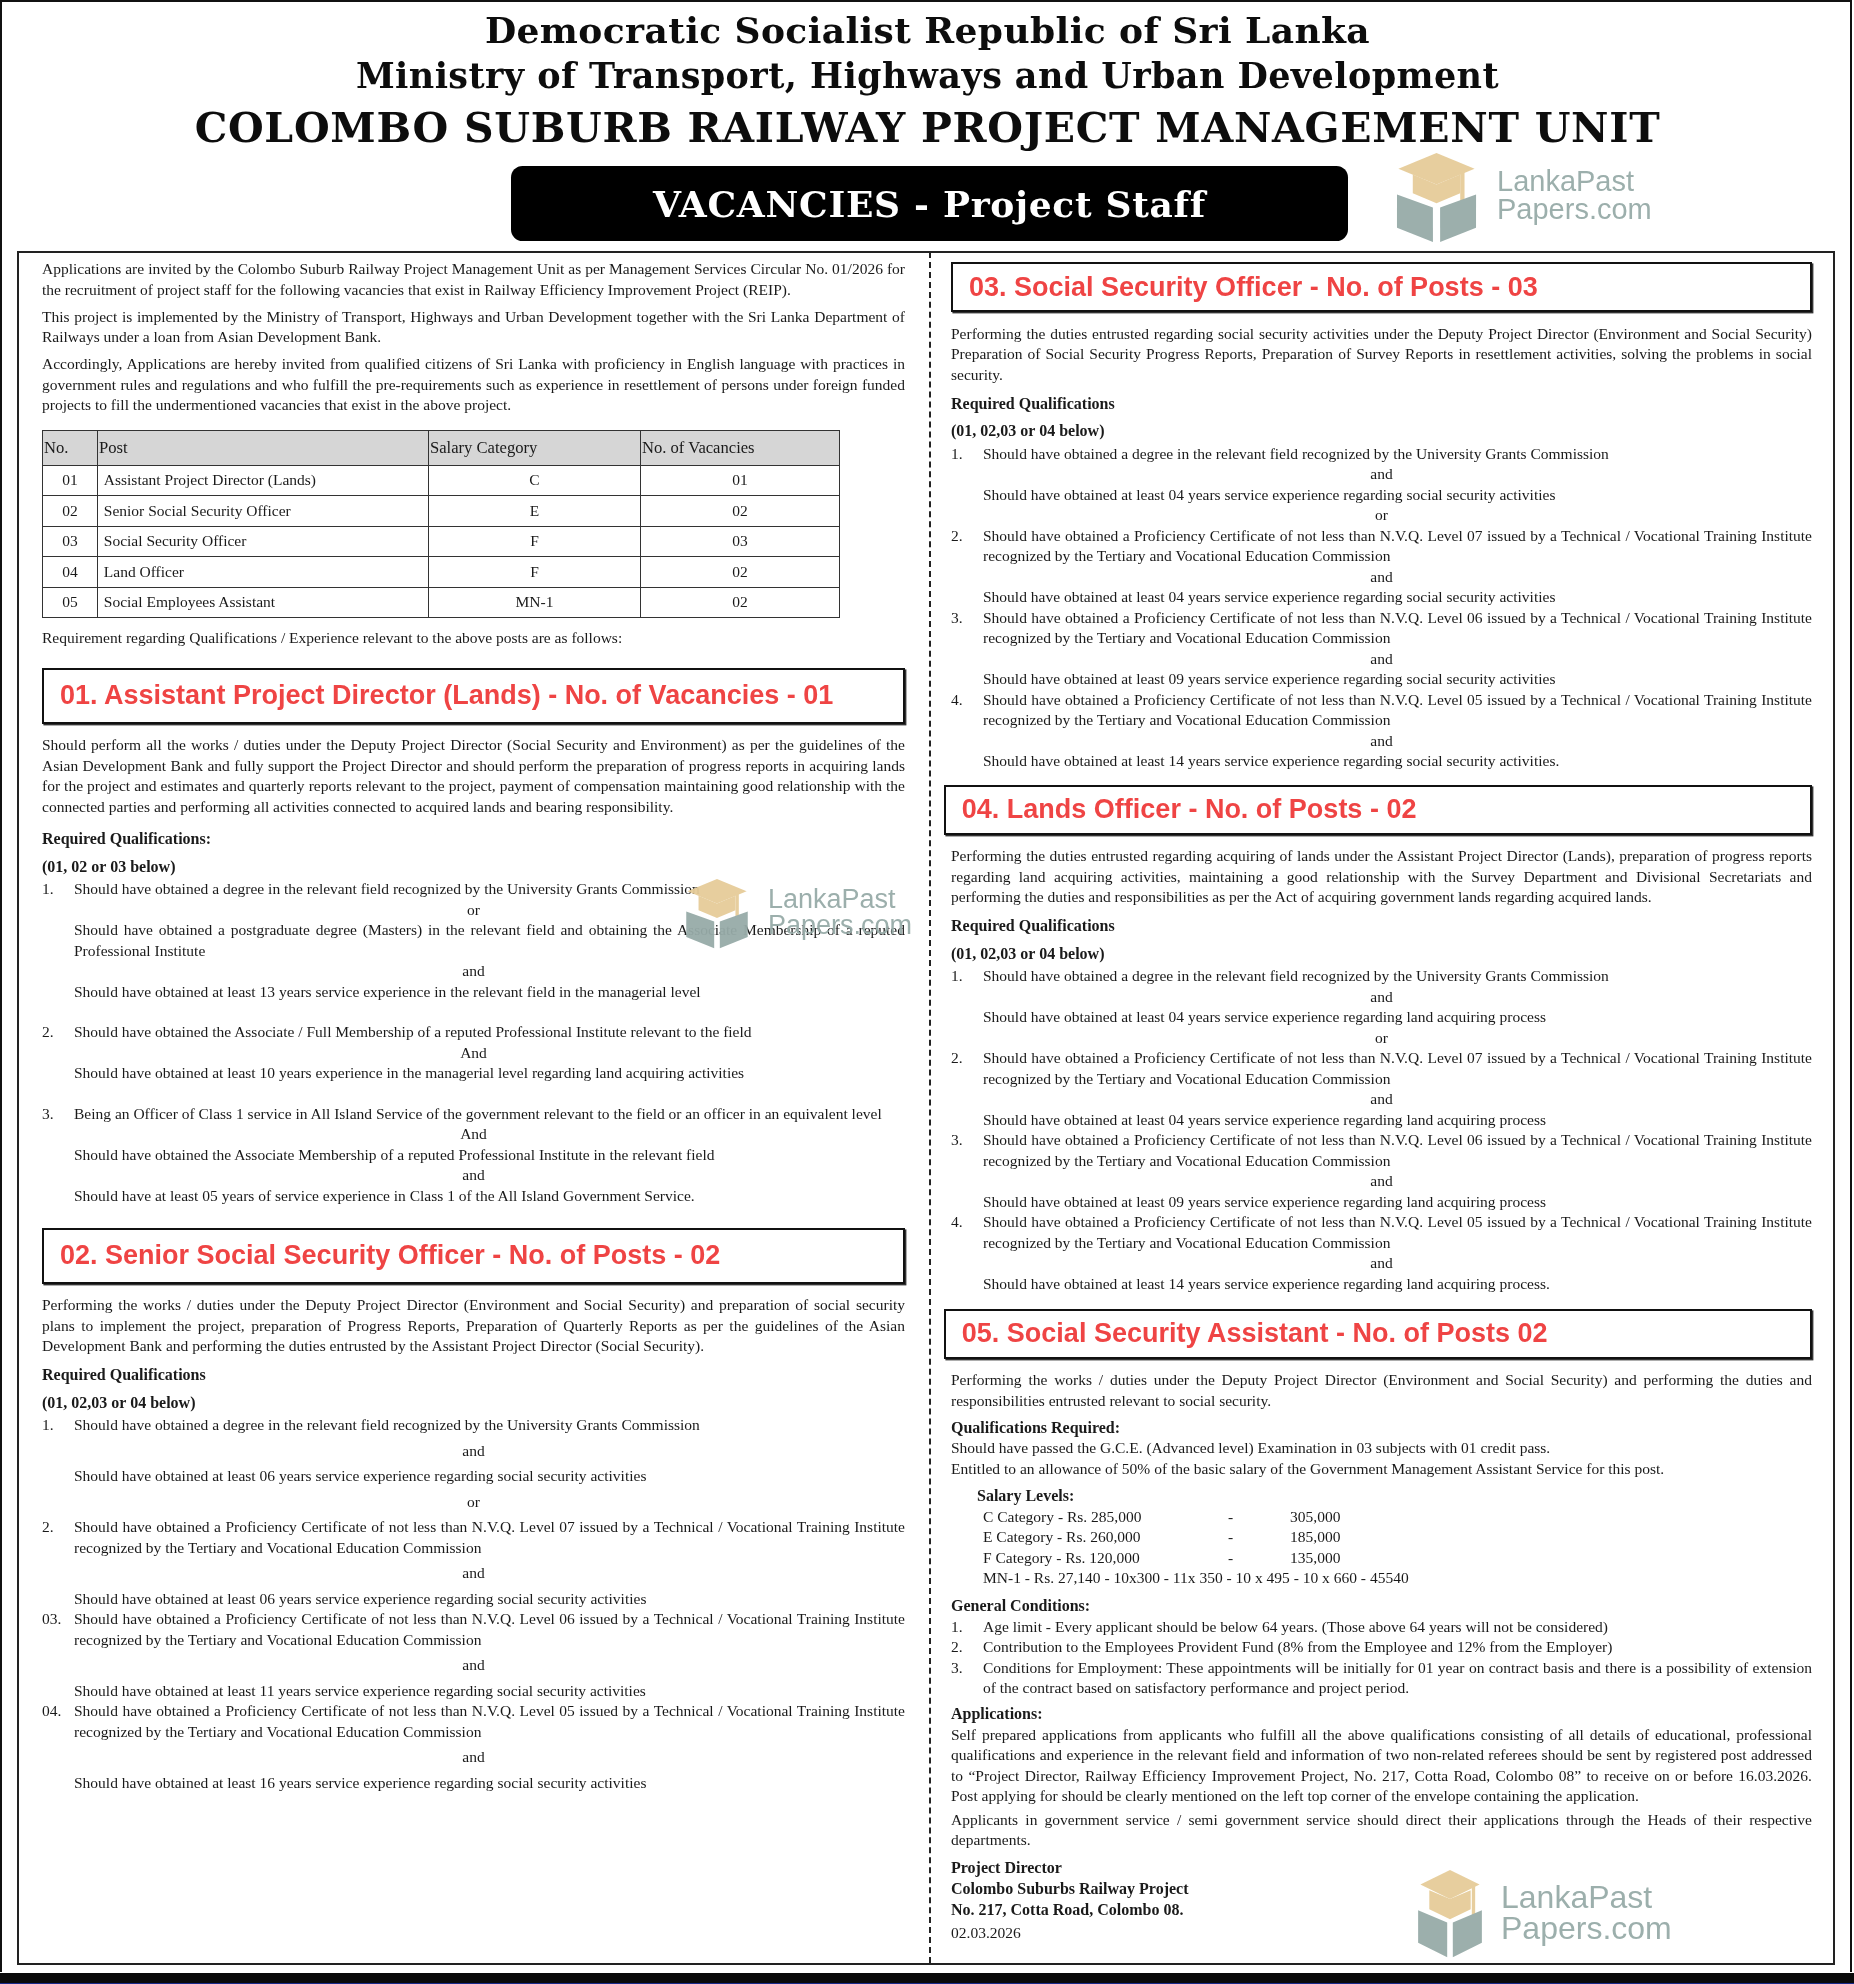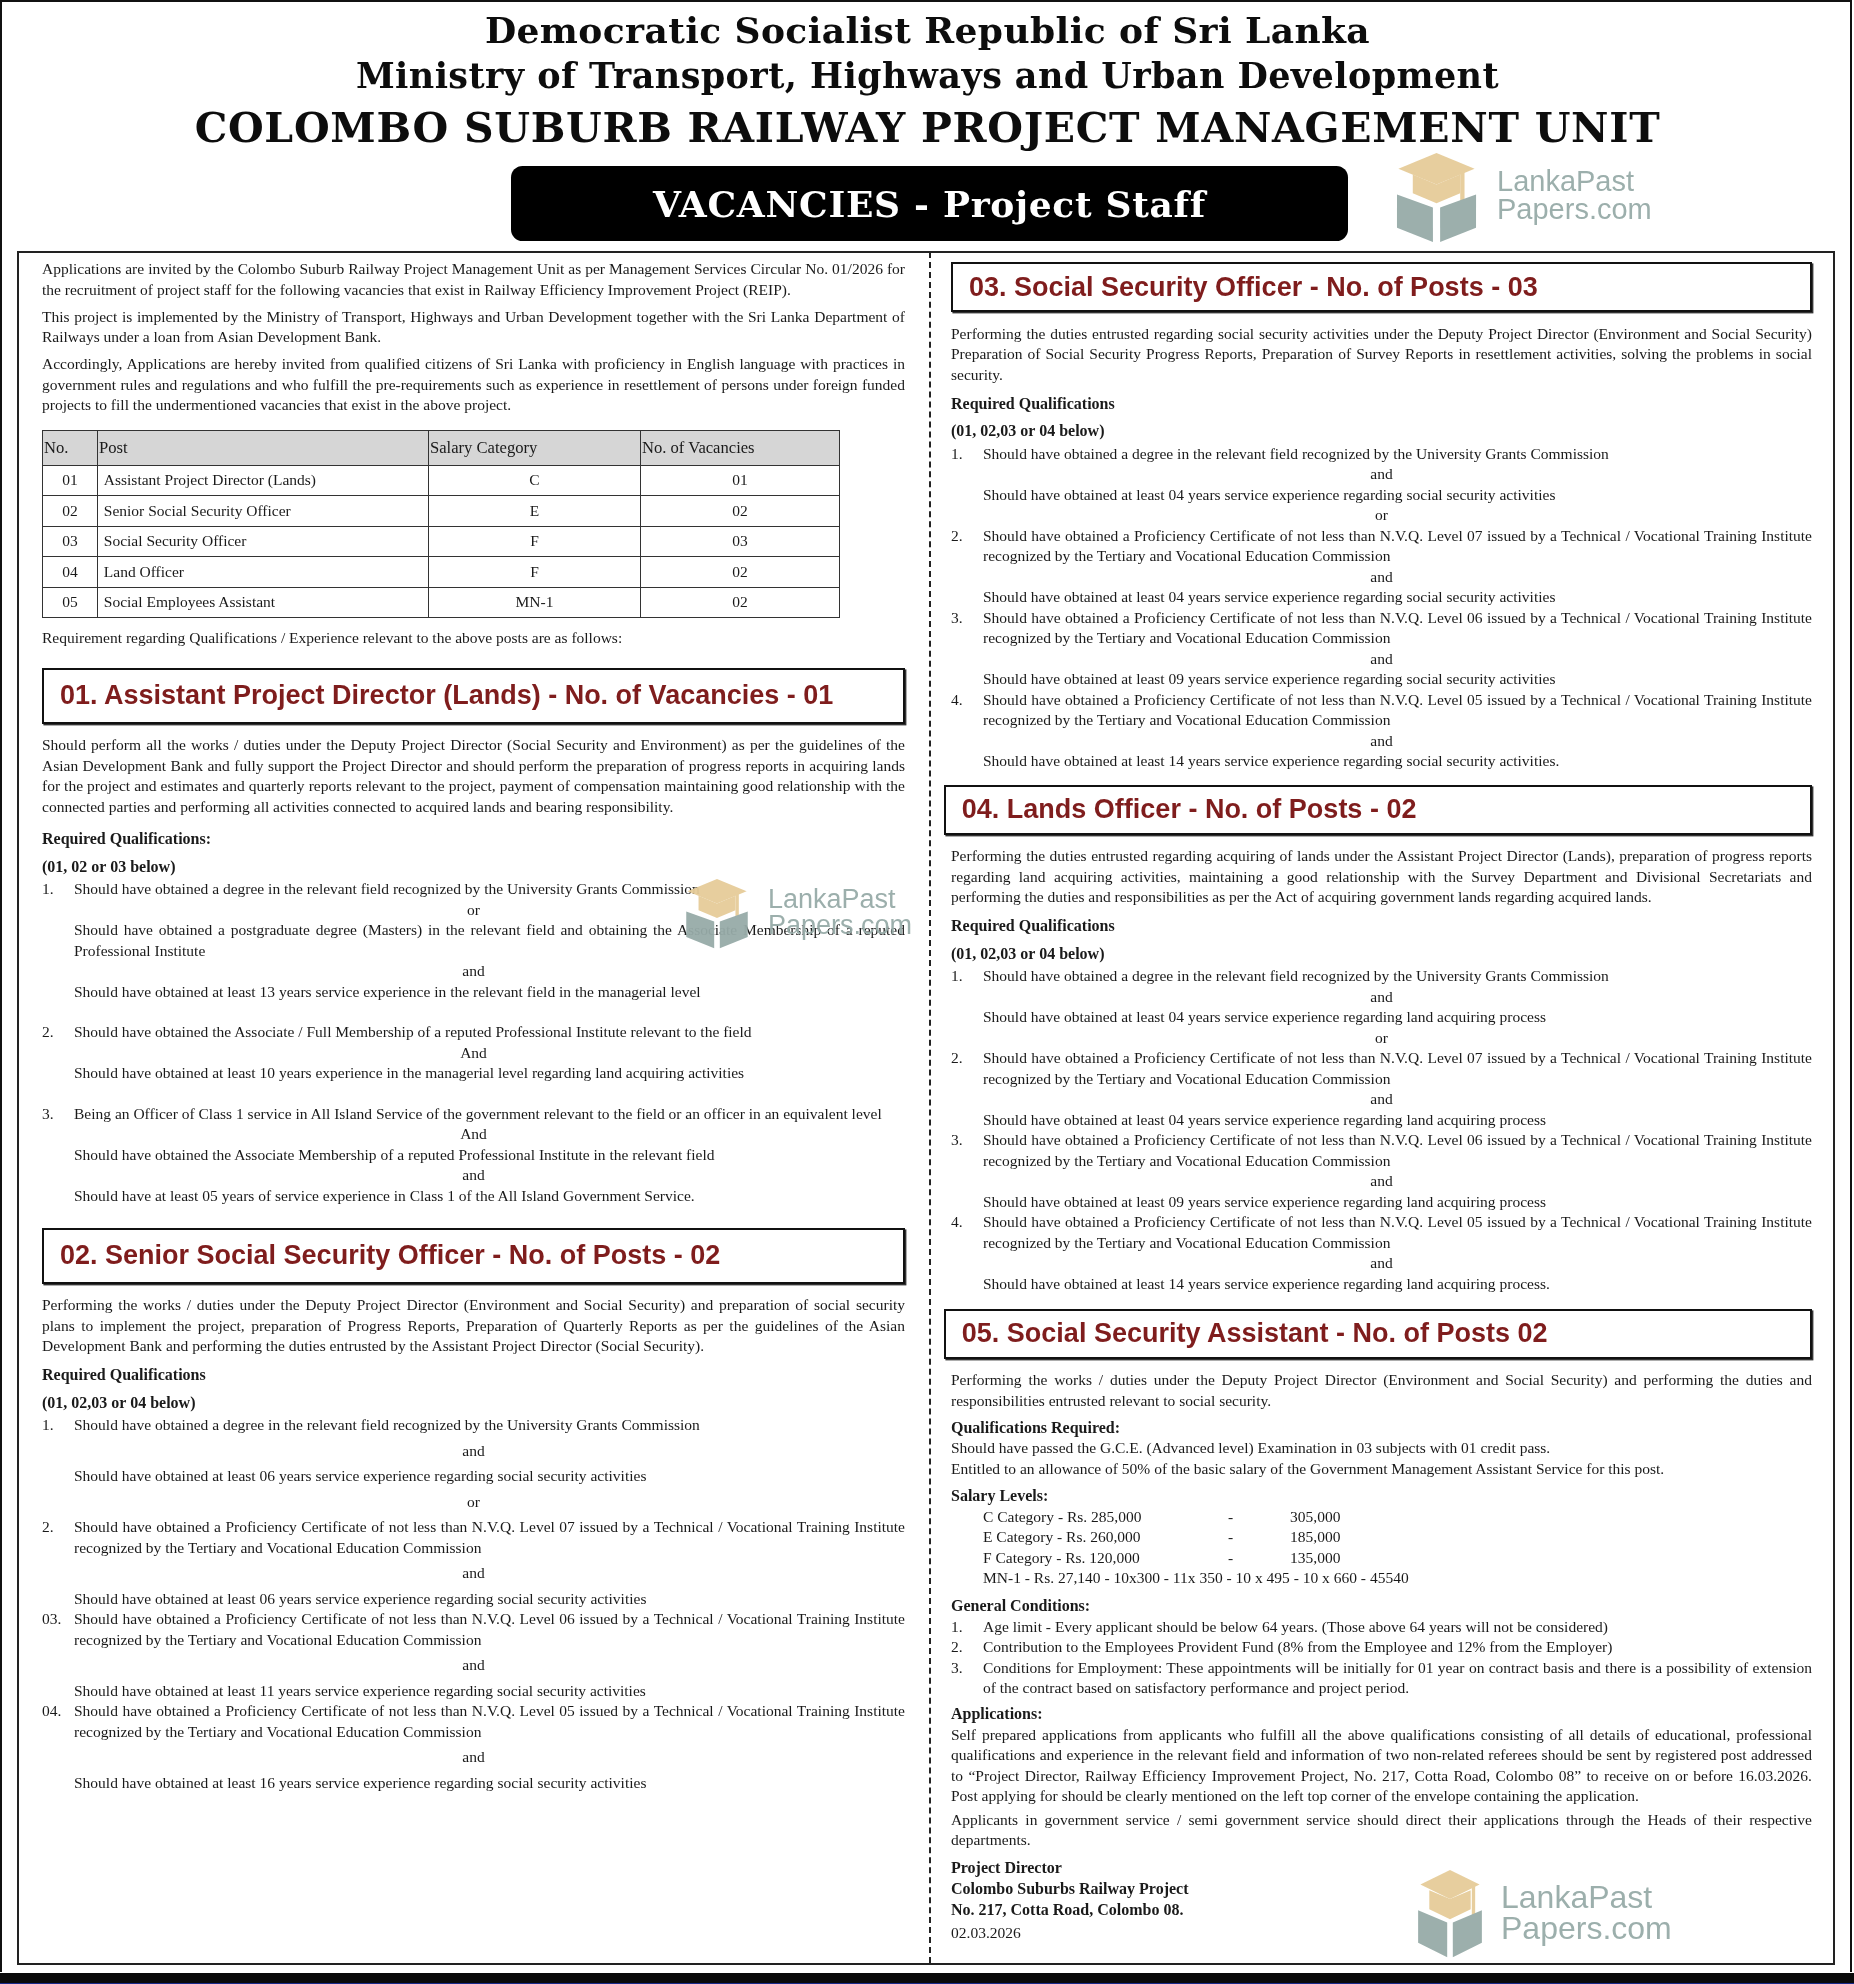--- a/index.html
+++ b/index.html
@@ -49,21 +49,21 @@
     position: absolute; left: 929px; top: 252px; height: 1711px; width: 0;
     border-left: 2.2px dashed #222;
   }
   .col { position: absolute; font-size: 15.5px; line-height: 20.5px; text-align: justify; }
   .col-left { left: 42px; top: 259px; width: 863px; }
   .col-right { left: 951px; top: 262px; width: 861px; }
   p { margin: 0 0 6.5px 0; }
   .sec-box {
     border: 2.2px solid #111; box-shadow: 1.4px 1.4px 0 #333;
     font-family: "Liberation Sans", sans-serif; font-weight: bold;
-    font-size: 27px; line-height: 29px; color: #7f1d1d;
+    font-size: 27px; line-height: 29px; color: #ef4444;
     padding: 8.6px 16px; margin: 13px 0 11.5px 0; text-align: left;
   }
   .sec-box.big { font-size: 27px; padding: 11.5px 16px; }
   .bold { font-weight: bold; }
   .qhead { font-weight: bold; margin: 2.9px 0 0 0; line-height: 24.5px; font-size: 16px; }
   .item { display: flex; margin: 0; }
   .item .num { width: 32px; flex: none; text-align: left; }
   .item .txt { flex: 1; text-align: justify; }
   .cont { padding-left: 32px; }
   .conj { text-align: center; }
@@ -297,21 +297,21 @@
   </div>
   <div class="conj">and</div>
   <div class="cont">Should have obtained at least 14 years service experience regarding land acquiring process.</div>
 
   <div class="sec-box" style="margin-left:-7.2px; margin-top:14.4px;">05. Social Security Assistant - No. of Posts 02</div>
   <p>Performing the works / duties under the Deputy Project Director (Environment and Social Security) and performing the duties and responsibilities entrusted relevant to social security.</p>
   <div class="bold" style="font-size:16px;">Qualifications Required:</div>
   <div>Should have passed the G.C.E. (Advanced level) Examination in 03 subjects with 01 credit pass.</div>
   <div>Entitled to an allowance of 50% of the basic salary of the Government Management Assistant Service for this post.</div>
 
-  <div class="bold" style="margin-top:7.2px; font-size:16px;">Salary Levels:</div>
+  <div class="bold" style="margin-top:7.2px; font-size:16px;margin-left:26px;">Salary Levels:</div>
   <div class="sal-row">
     <span class="a">C Category - Rs. 285,000</span>
       <span class="b">-</span>
       <span>305,000</span>
   </div>
   <div class="sal-row">
     <span class="a">E Category -  Rs. 260,000</span>
       <span class="b">-</span>
       <span>185,000</span>
   </div>

